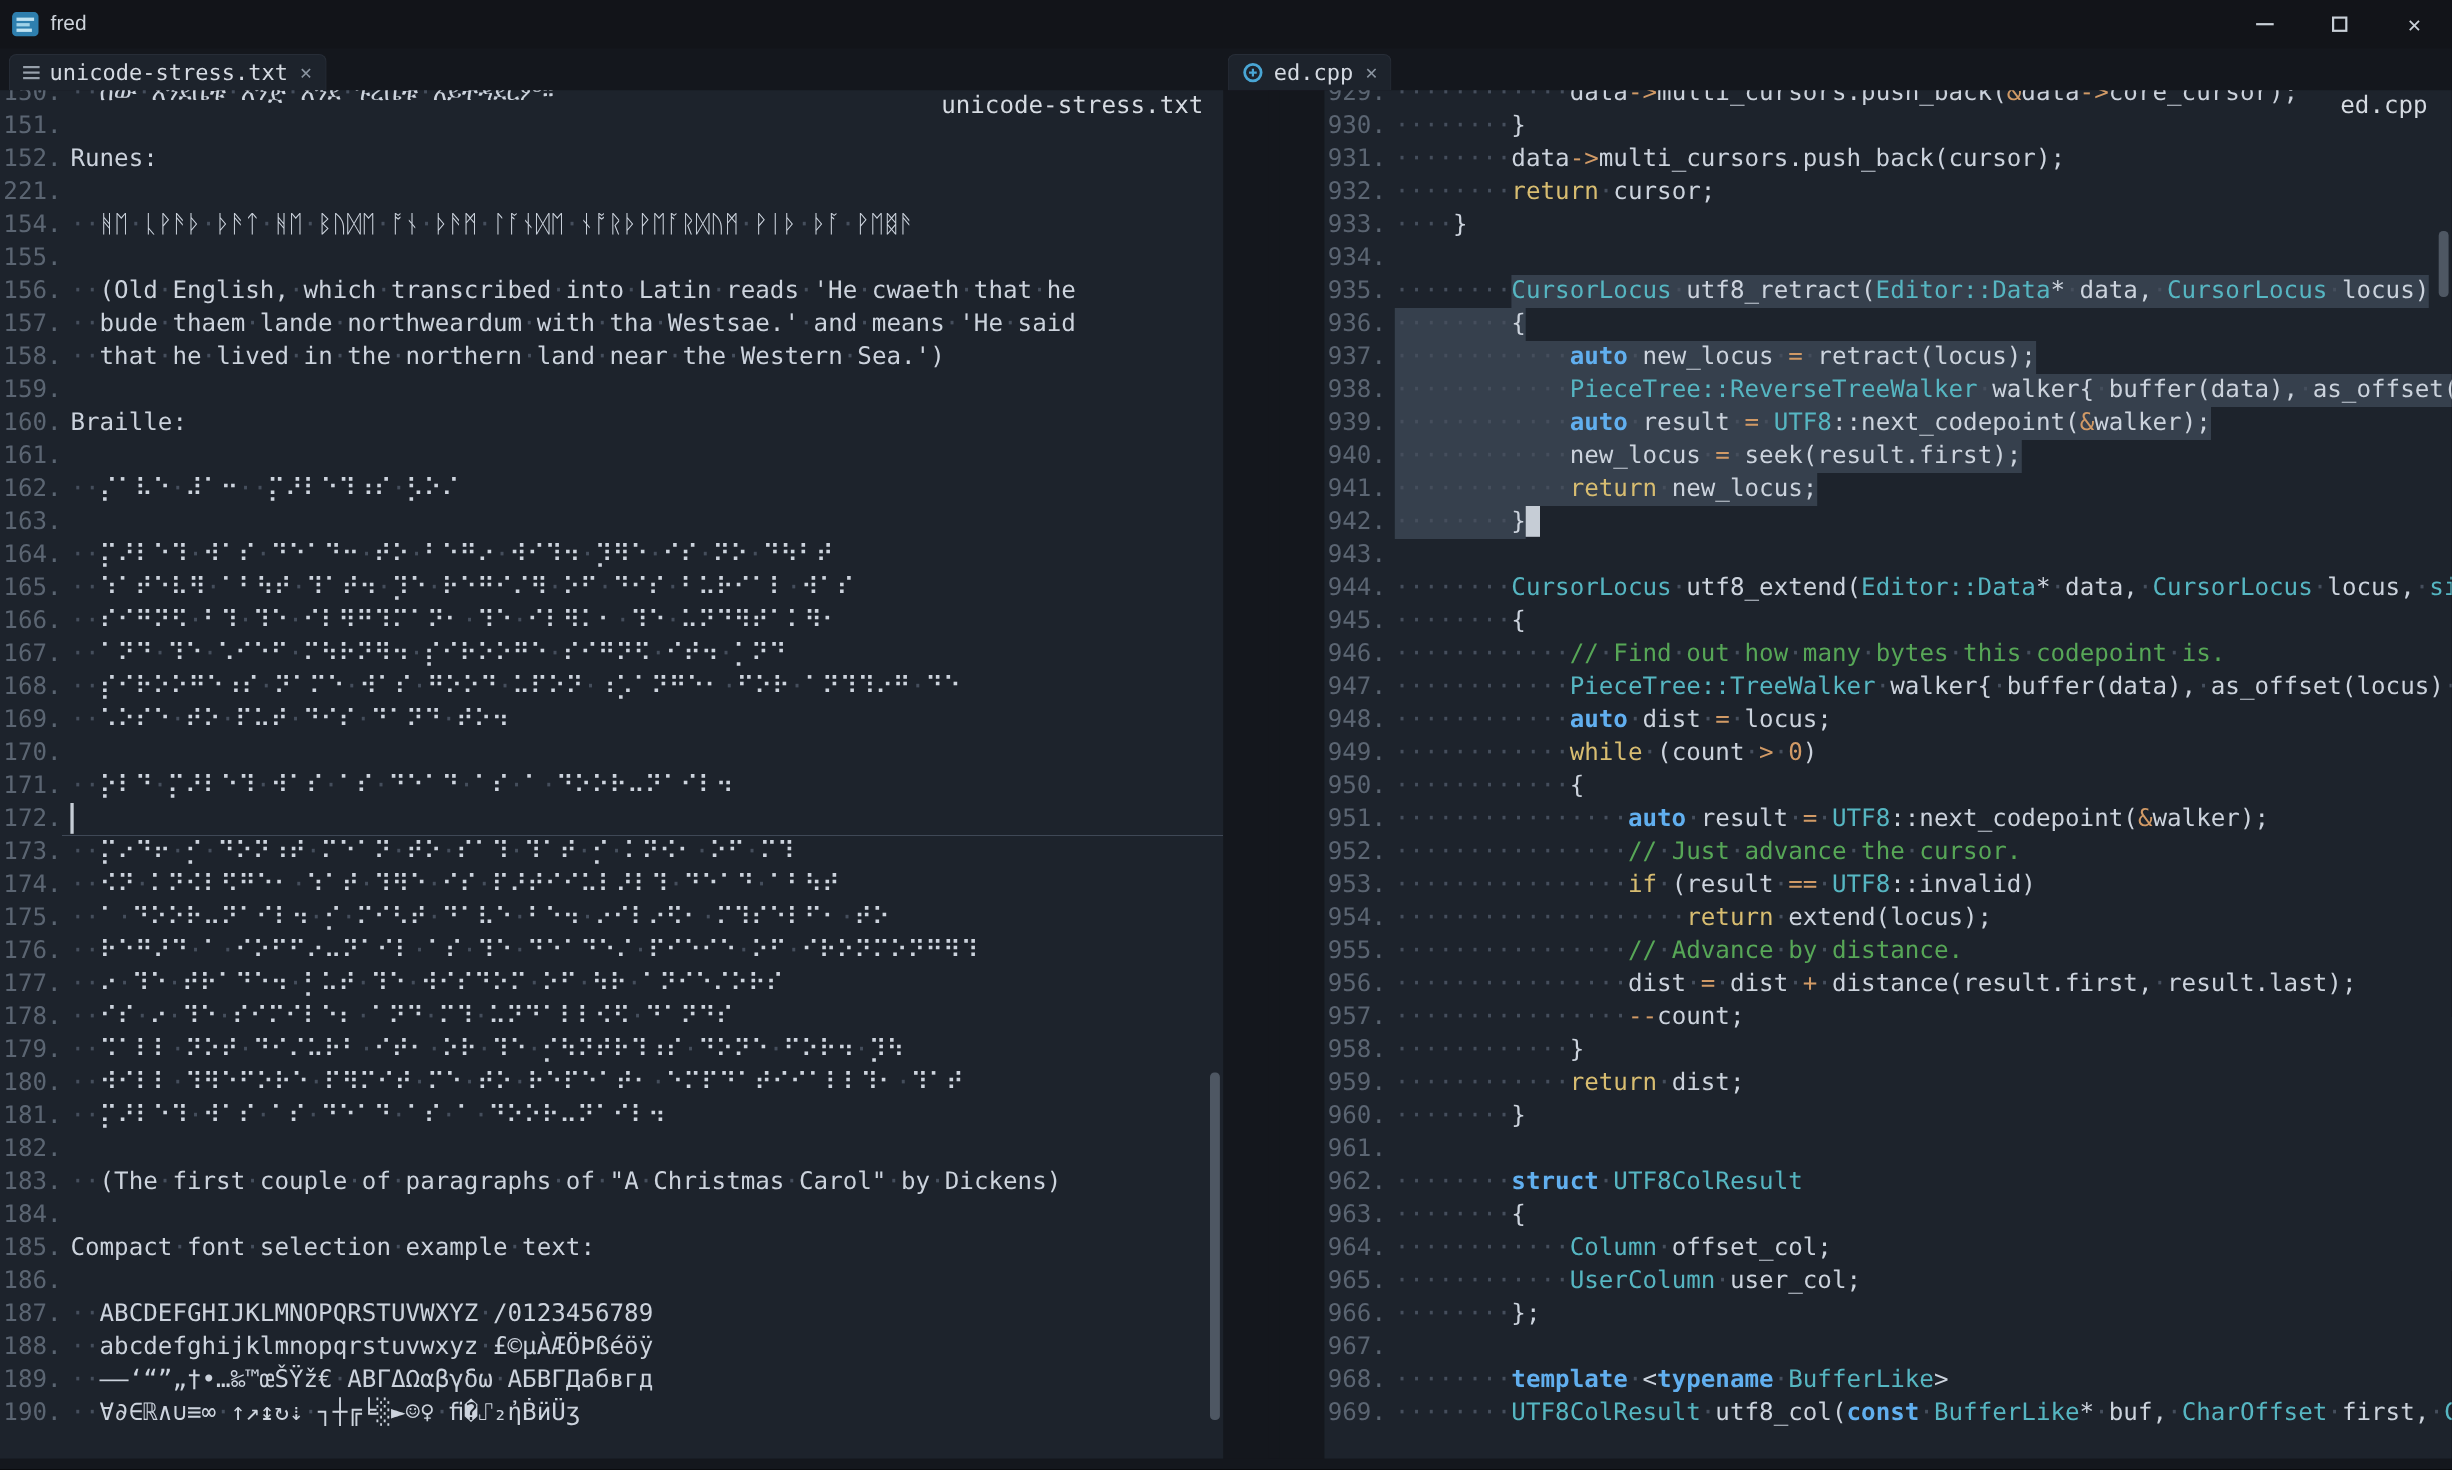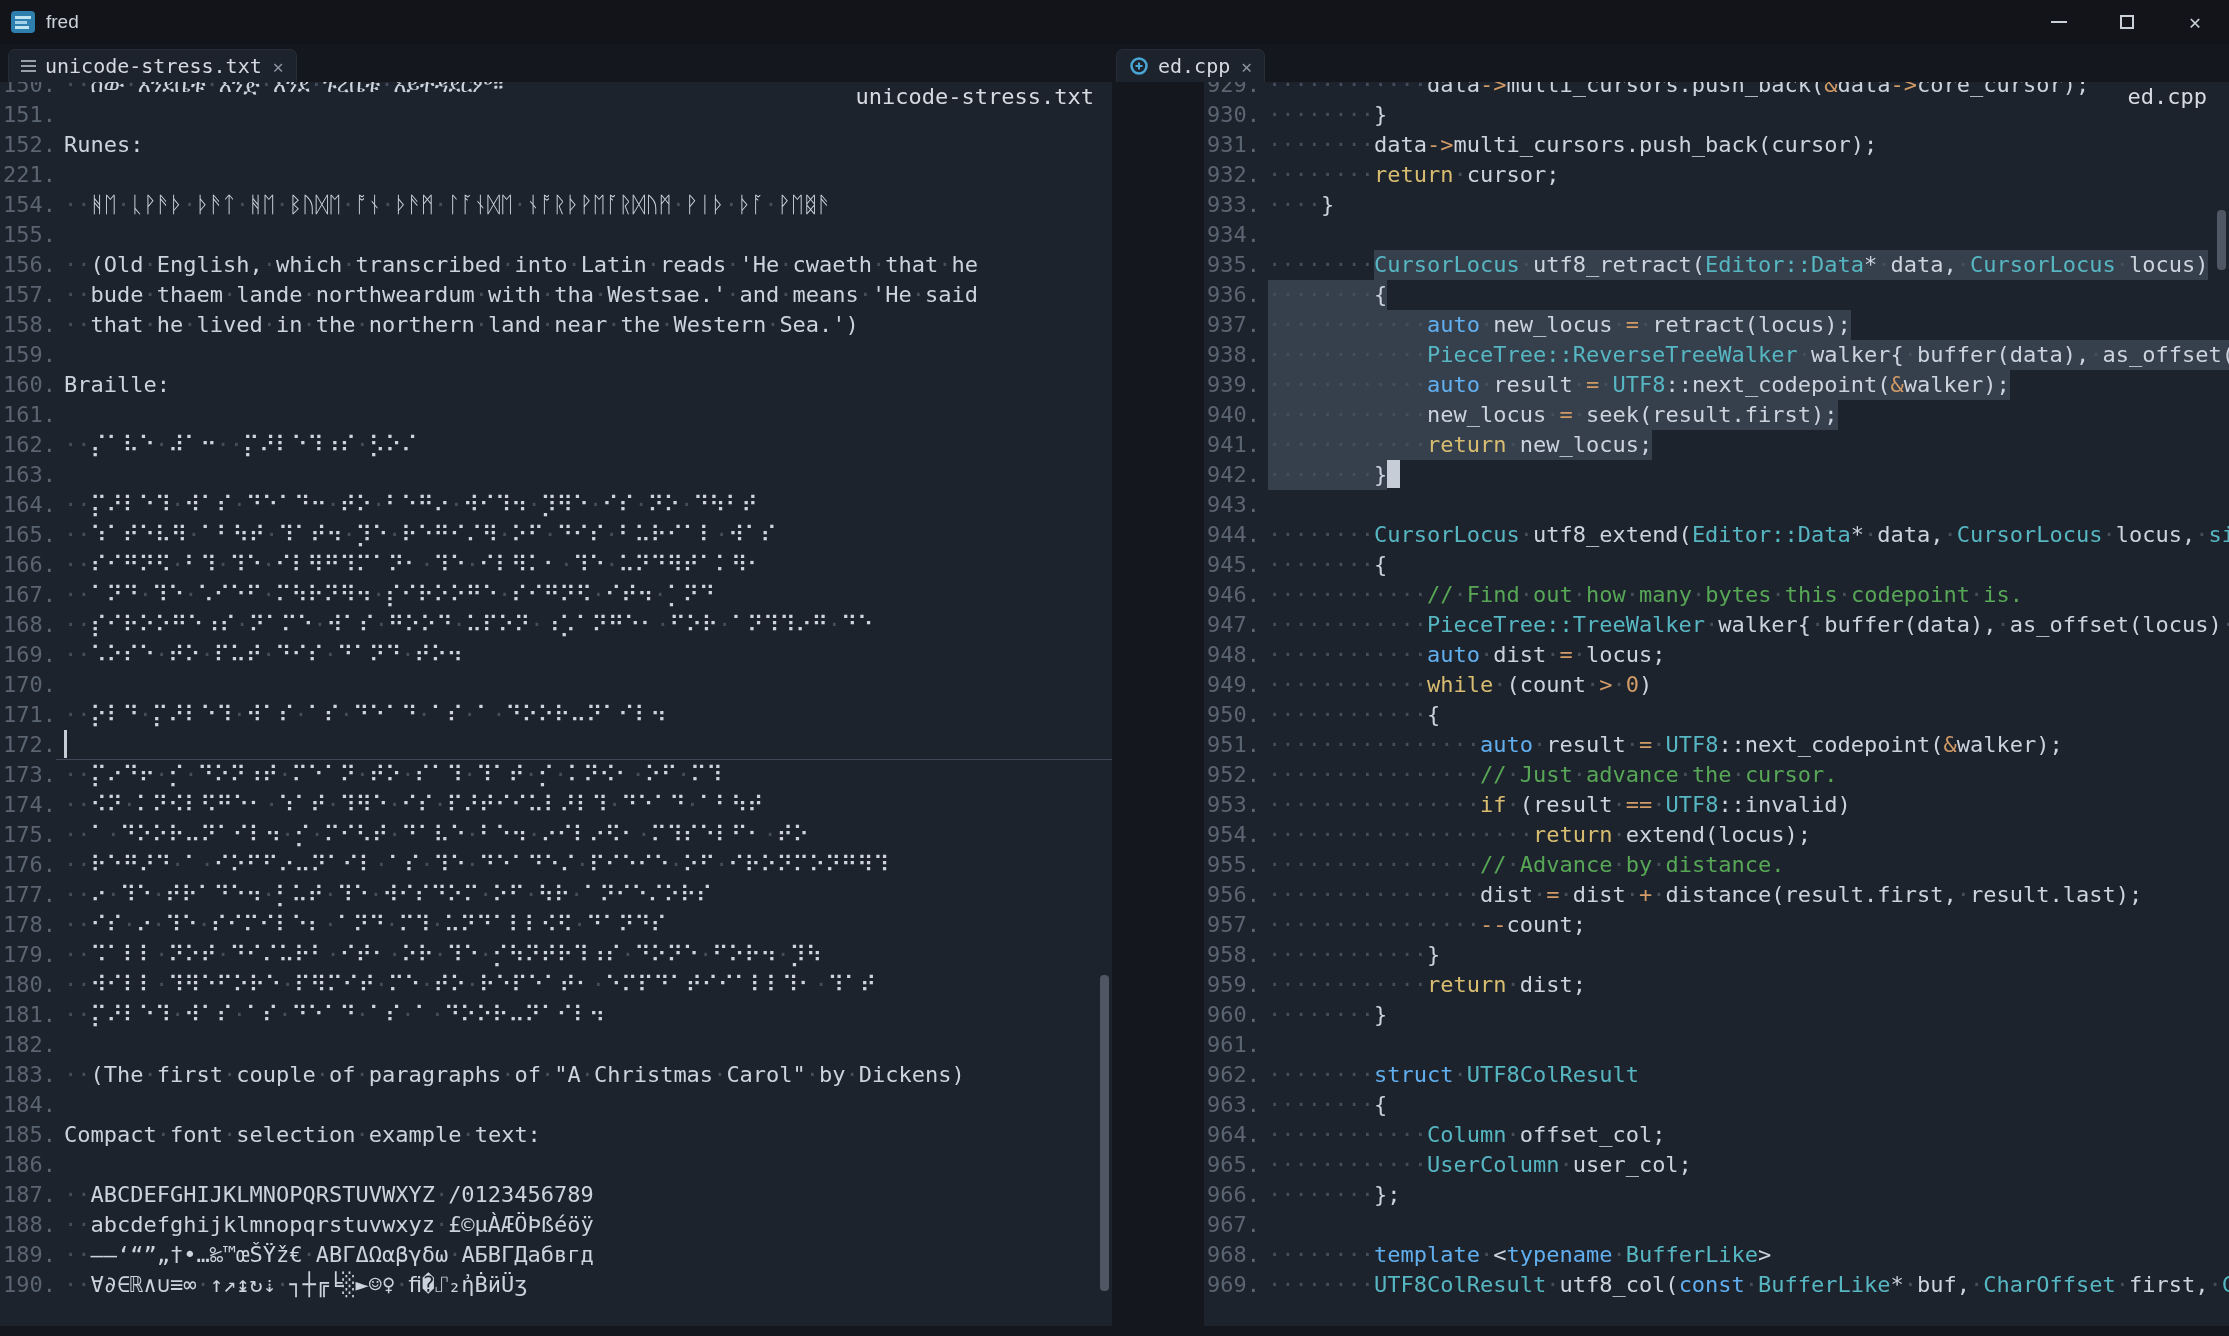--- a/index.html
+++ b/index.html
@@ -31,21 +31,21 @@
   #pane-right{flex:1;}
   .divider{width:10px;background:var(--chrome-bg);}
   .lines{margin-top:-12px;}
   .row{display:flex;height:30px;line-height:30px;}
   .gutter{flex:none;width:56px;text-align:right;color:var(--line-number);}
   .codetext{flex:1;padding-left:8px;white-space:pre;overflow:hidden;color:var(--text);}
   .row.current .codetext{box-shadow:inset 0 -1px 0 0 #3f4856;}
   .ws{color:var(--whitespace-dot);}
   .sel{display:inline-block;height:30px;vertical-align:top;background:var(--selection-bg);}
   .tok-t{color:var(--type);}
-  .tok-k{color:var(--keyword);}
+  .tok-k{color:var(--keyword);font-weight:bold;}
   .tok-c{color:var(--control);}
   .tok-m{color:var(--comment);}
   .tok-o{color:var(--operator);}
   .cursor-block{display:inline-block;width:13px;height:28px;vertical-align:top;background:var(--cursor);}
   .cursor-bar{display:inline-block;width:3px;height:28px;vertical-align:top;background:var(--cursor);}
   .filename-overlay{position:absolute;top:0;right:18px;height:30px;line-height:30px;color:#d6dbe2;font-size:22px;}
   #pane-right .filename-overlay{right:22px;}
   .scrollbar{position:absolute;top:0;bottom:0;right:0;width:14px;}
   .thumb{position:absolute;left:2px;width:9px;border-radius:4px;background:#4e5763;}
   #pane-left .thumb{top:893px;height:316px;}

